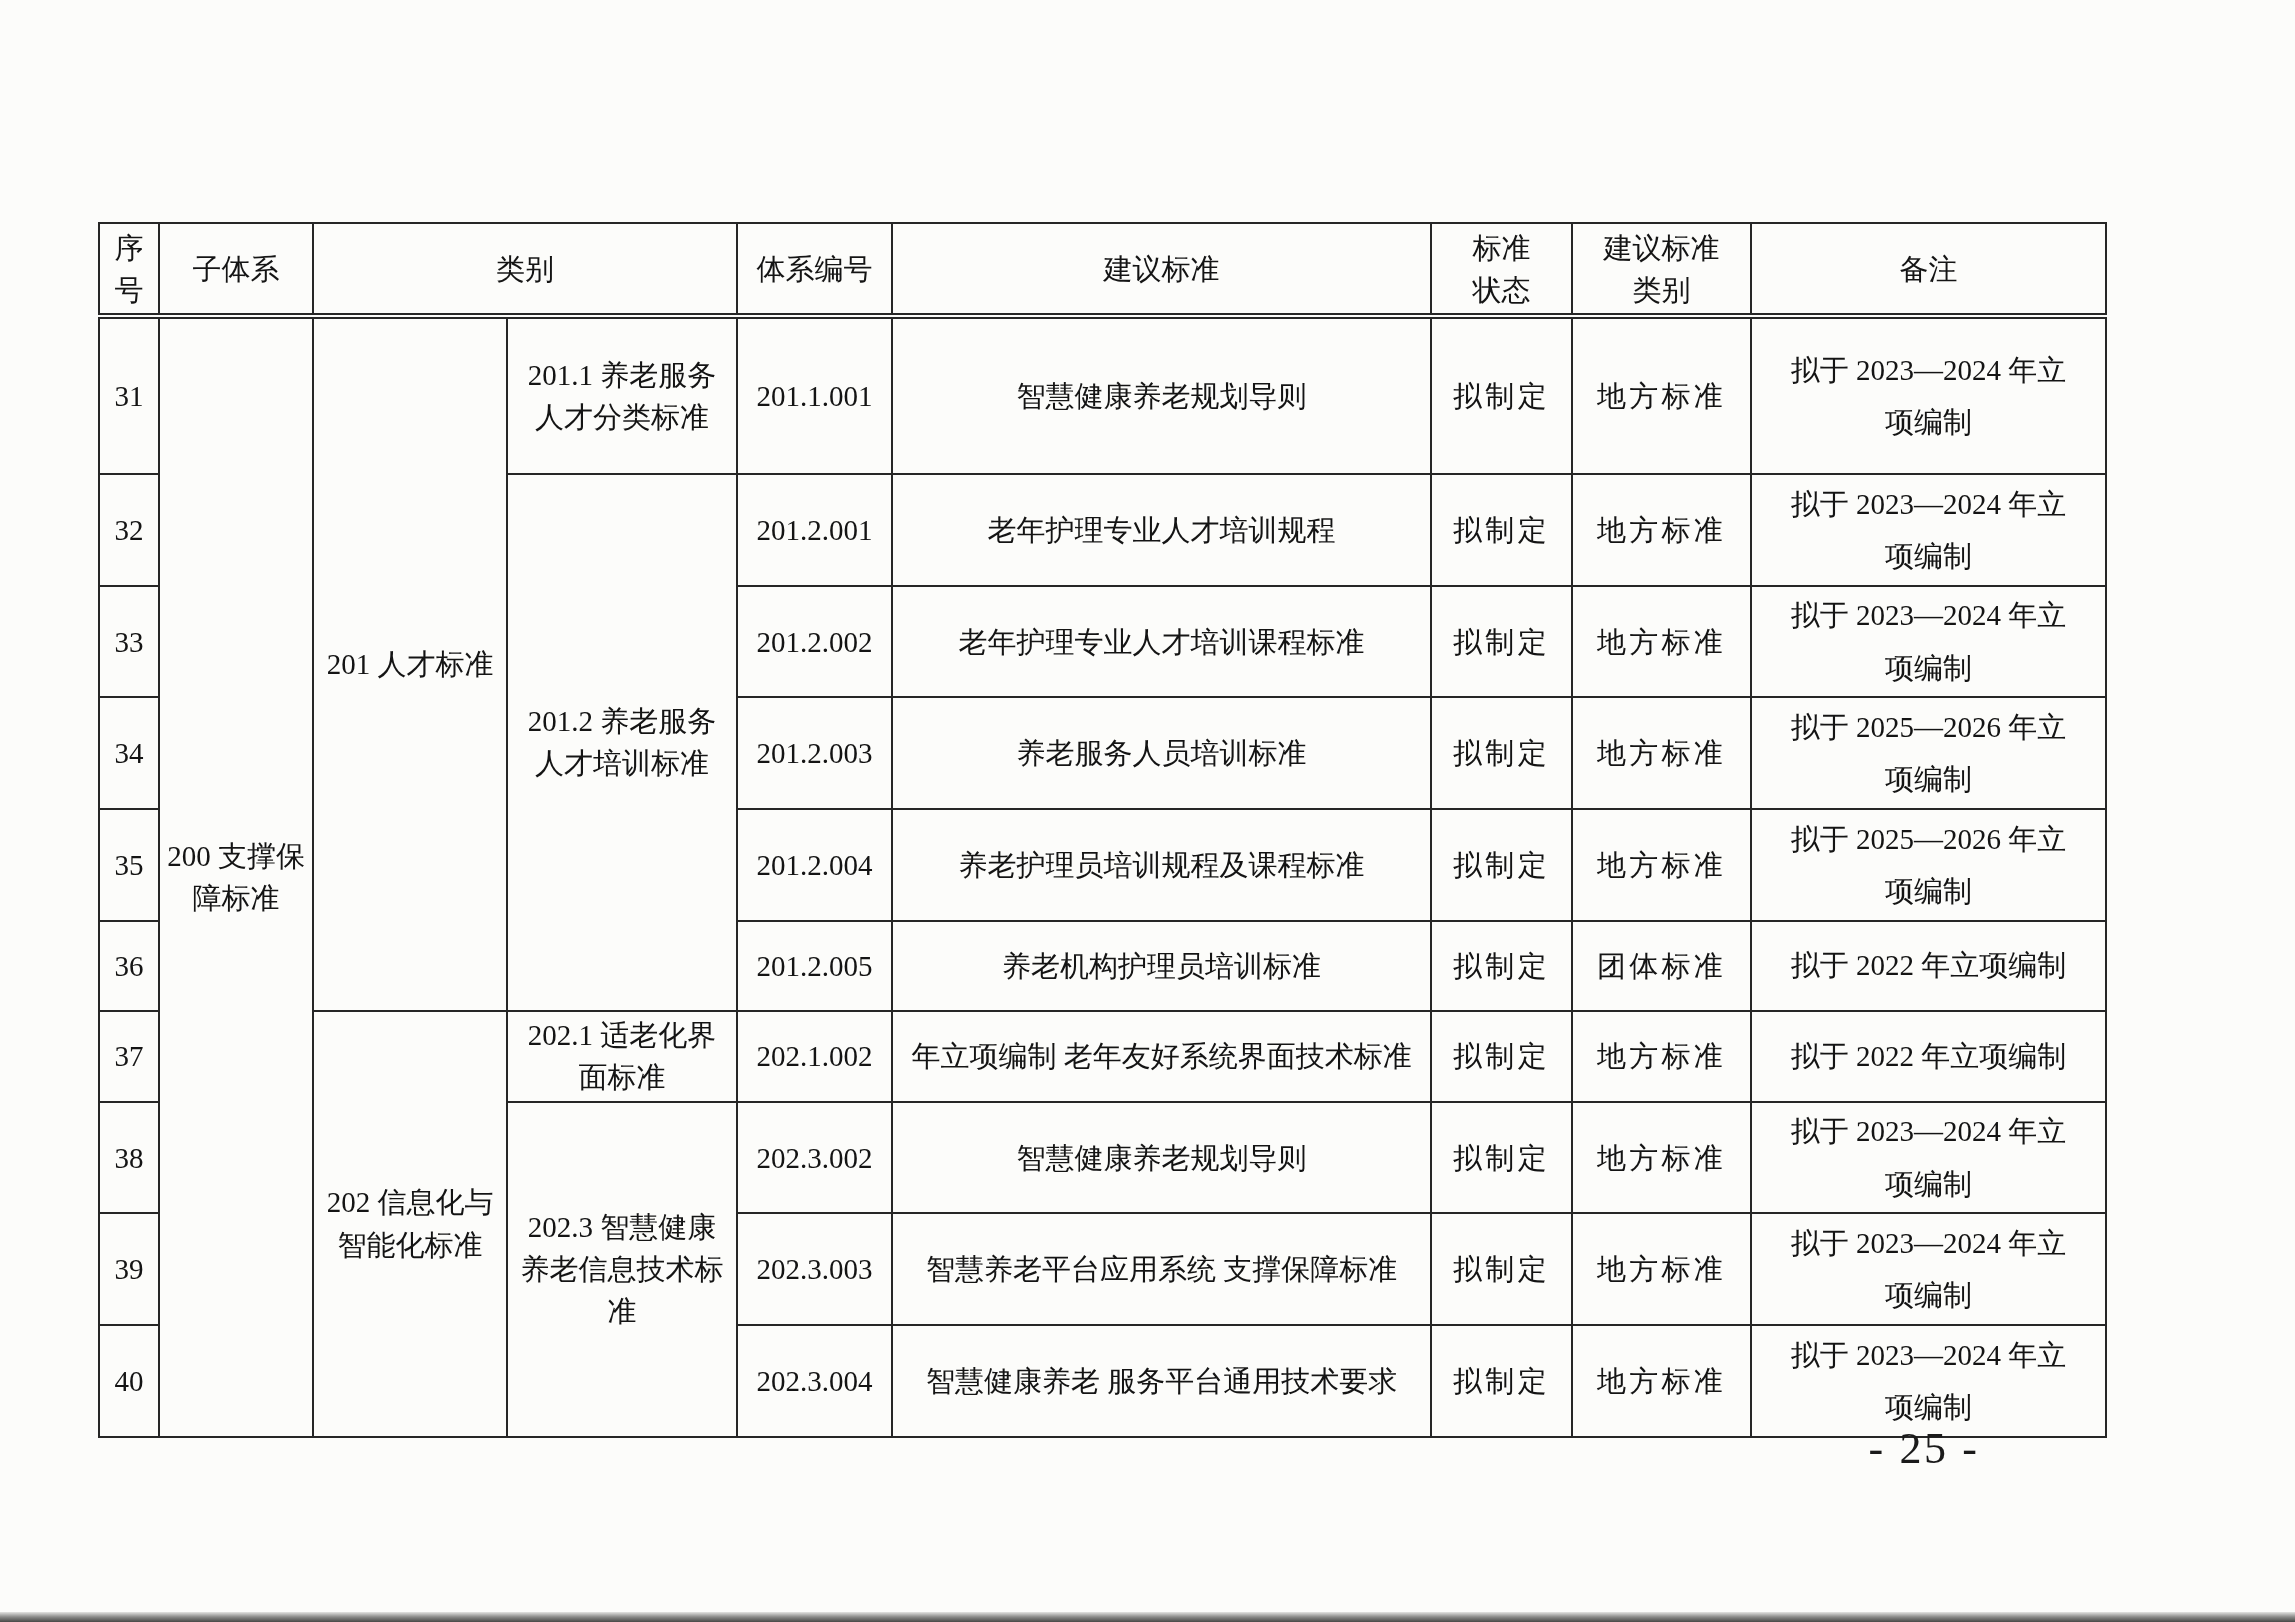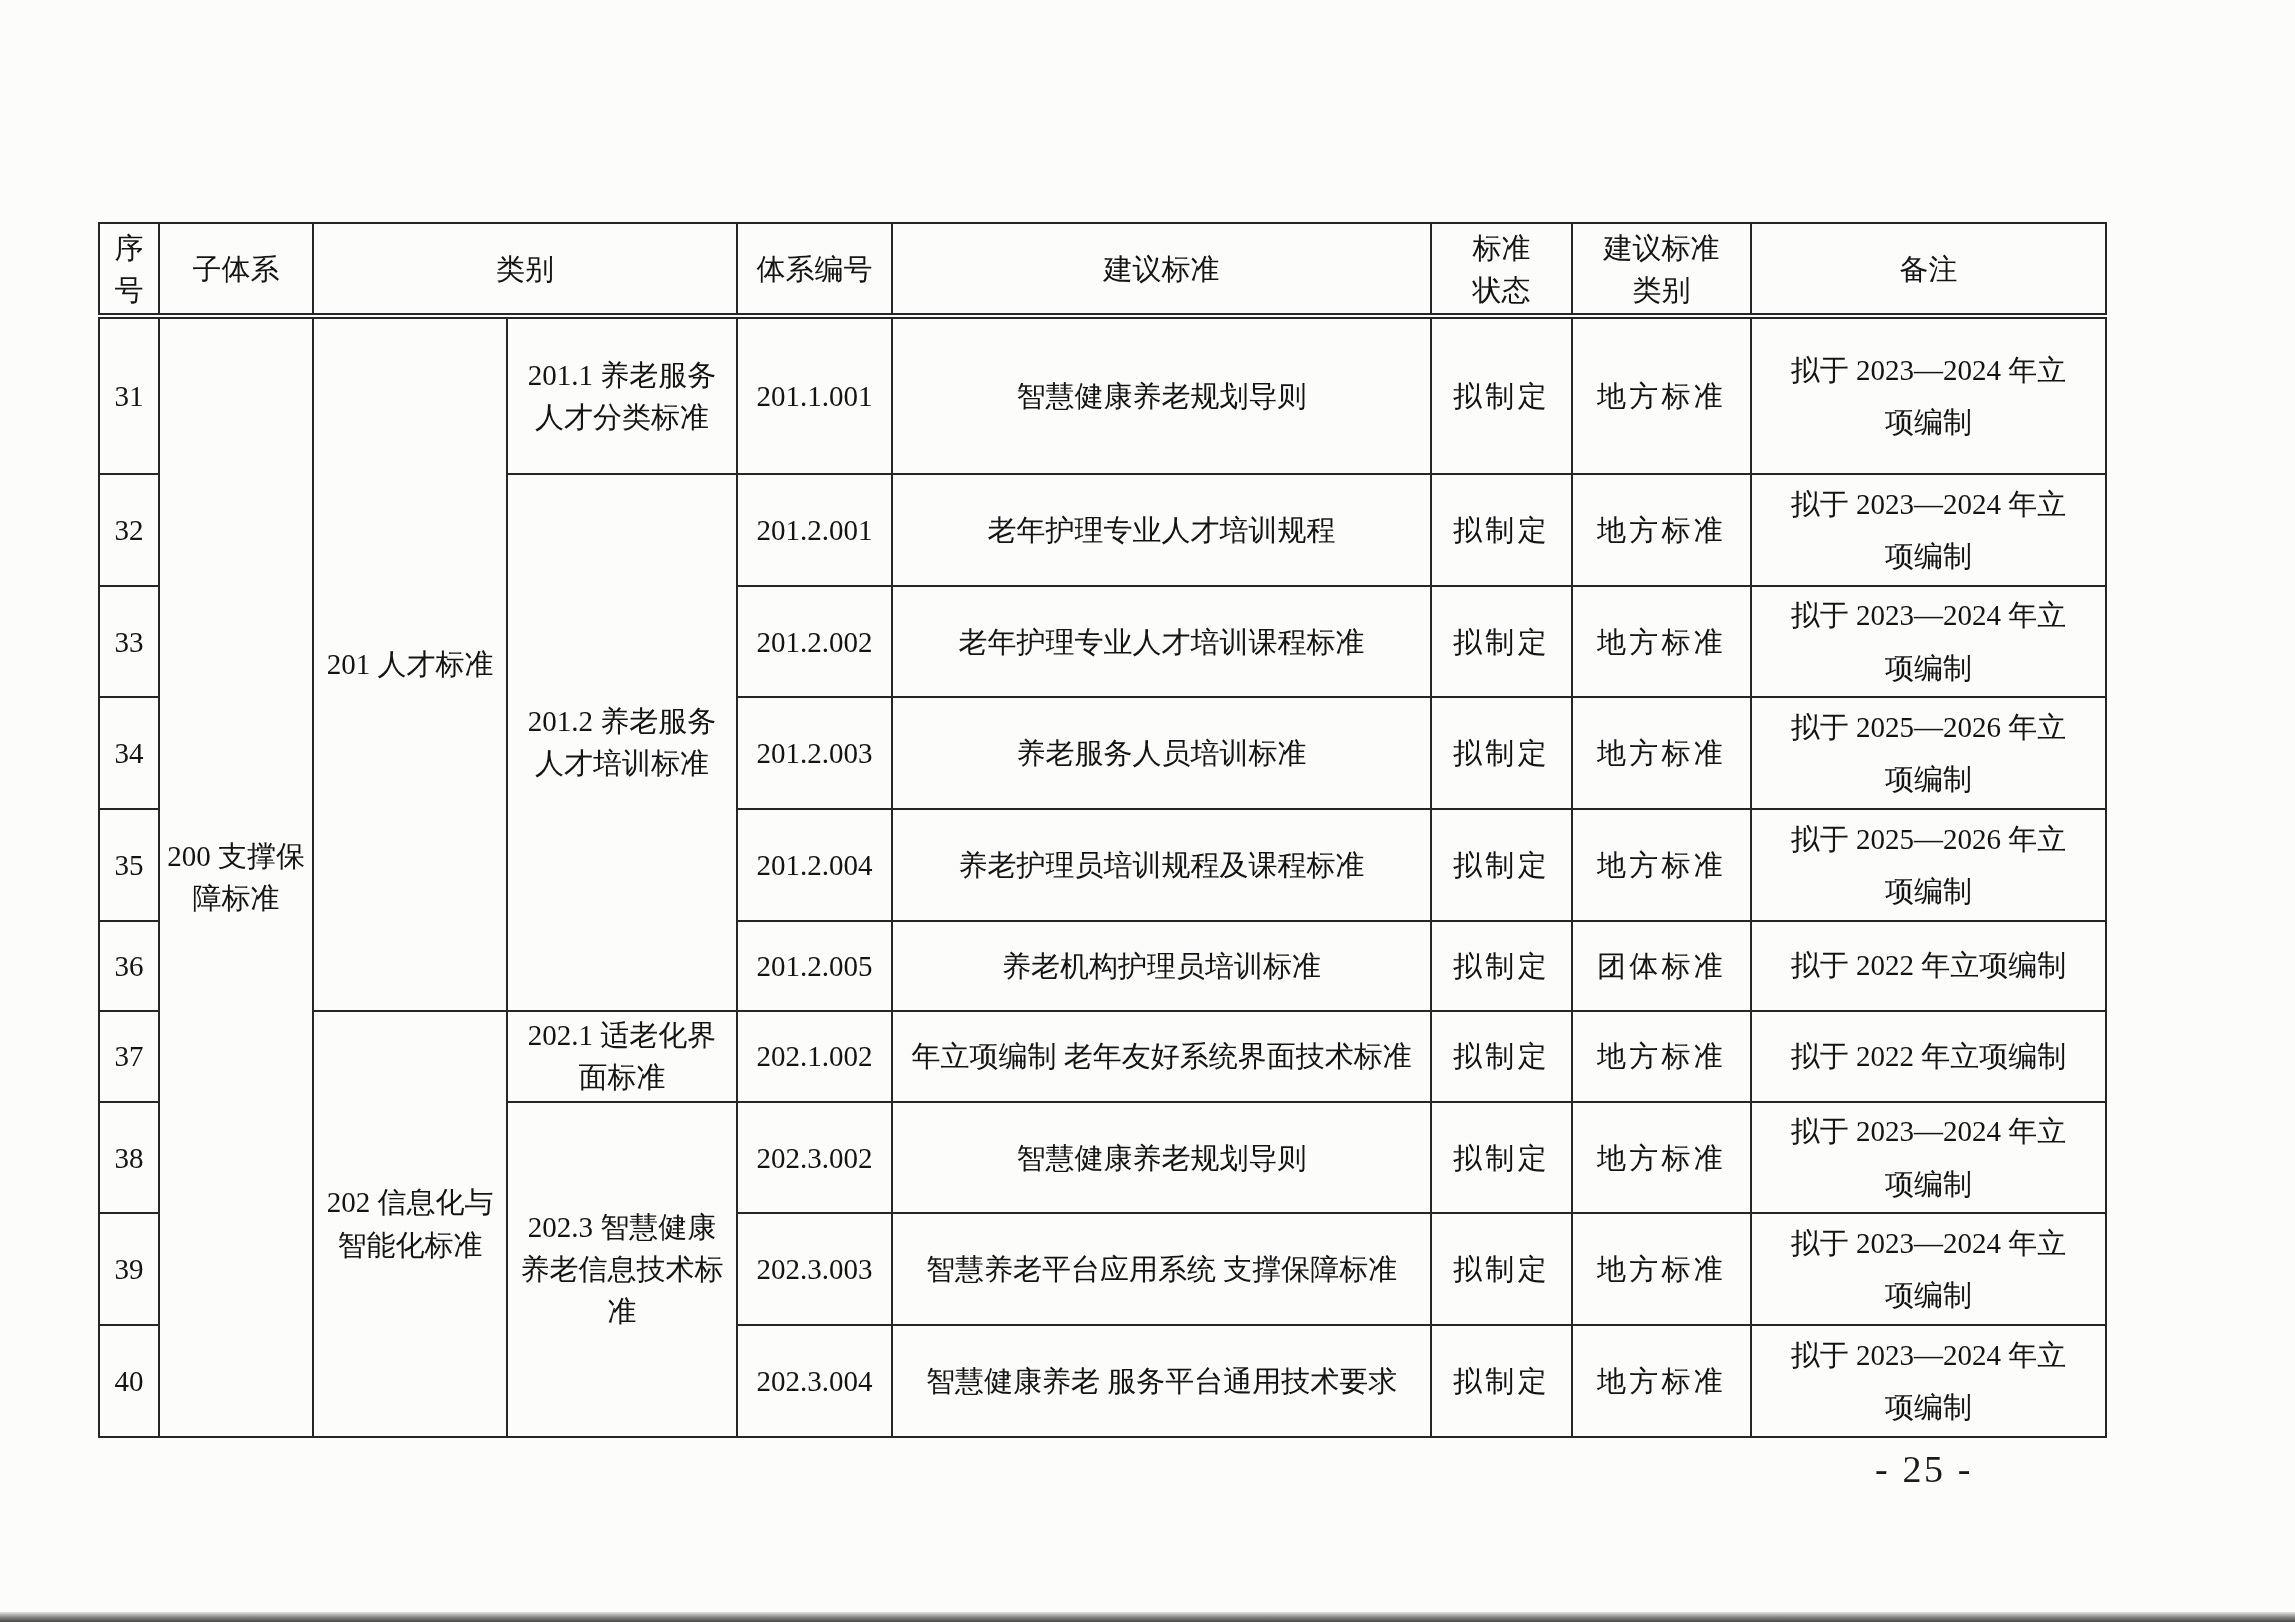--- a/index.html
+++ b/index.html
@@ -36,24 +36,23 @@
     padding-right:9.2px;
     white-space:pre-line;
     line-height:1.8;
   }
   .cell-name { padding-left:13px; padding-right:13px; }
   .cell-group { padding-left:5.2px; padding-right:5.2px;margin-left:16px; }
   .page-number {
     position:absolute;
     left:1826px; top:1423px; width:196px;
     text-align:center;
-    font-size:38px;
+    font-size:44px;
     letter-spacing:2.6px;
     color:#1a1a1a;
-    margin-top:24px;
   }
   .scan-edge {
     position:absolute;
     left:0; top:1612px;
     width:2295px; height:10.5px;
     background:linear-gradient(to bottom,#e3e3e1 0%,#8a8a88 45%,#3b3b39 100%);
   }
 </style>
 </head>
 <body>

